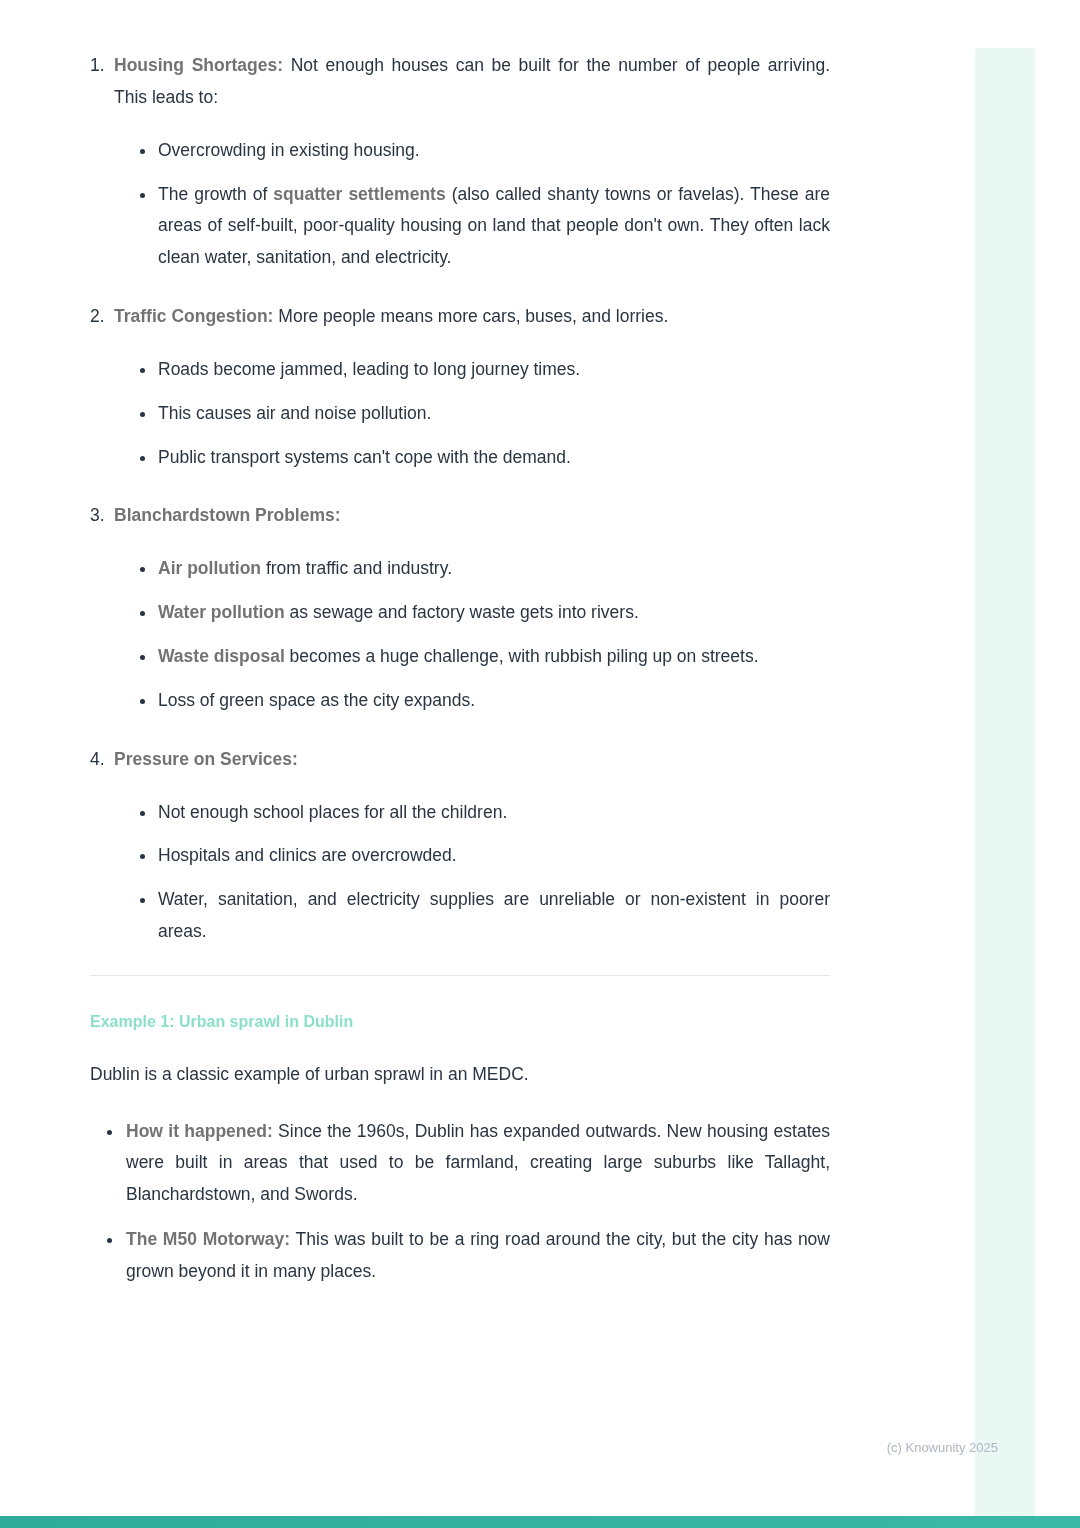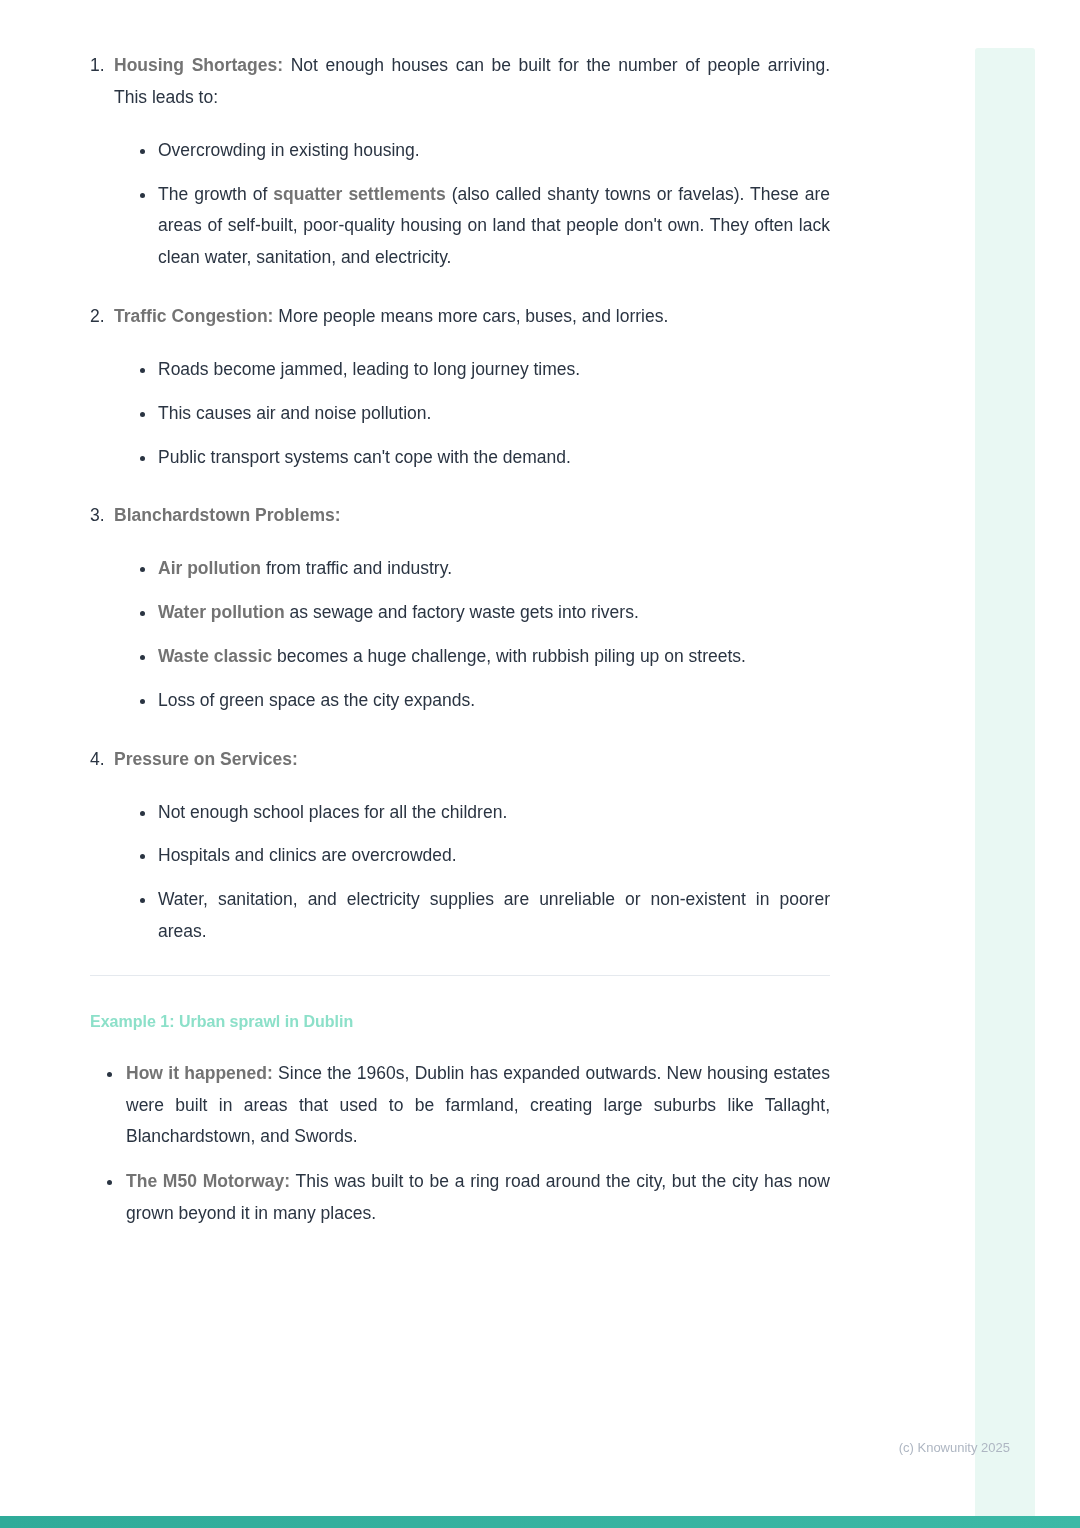--- a/index.html
+++ b/index.html
@@ -73,21 +73,21 @@
   ul.top-bullets {
     list-style: disc outside;
     padding-left: 34px;
     margin-top: 25px;
   }
   ul.top-bullets > li { margin-bottom: 13px; text-align: justify; padding-left: 2px; }
   ul.top-bullets > li:last-child { margin-bottom: 0; }
   .footer-note {
     position: absolute;
     top: 1440px;
-    right: 70px;
+    right: 82px;
     font-size: 13px;
     color: #aeb6c2;
     z-index: 2;
   }
 </style>
 </head>
 <body>
 
 <div class="side-strip"></div>
 
@@ -119,21 +119,21 @@
     </li>
 
     <li class="item">
       <p class="item-head">
           <span class="num">3.</span>
           <span class="head-text"><strong>Blanchardstown Problems:</strong><span></span></span>
         </p>
       <ul class="bullets">
         <li><span></span><strong>Air pollution</strong><span> from traffic and industry.</span></li>
         <li><span></span><strong>Water pollution</strong><span> as sewage and factory waste gets into rivers.</span></li>
-        <li><span></span><strong>Waste classic</strong><span> becomes a huge challenge, with rubbish piling up on streets.</span></li>
+        <li><span></span><strong>Waste disposal</strong><span> becomes a huge challenge, with rubbish piling up on streets.</span></li>
         <li><span>Loss of green space as the city expands.</span><strong></strong><span></span></li>
       </ul>
     </li>
 
     <li class="item">
       <p class="item-head">
           <span class="num">4.</span>
           <span class="head-text"><strong>Pressure on Services:</strong><span></span></span>
         </p>
       <ul class="bullets">
@@ -143,20 +143,21 @@
       </ul>
     </li>
 
   </ol>
 
   <hr class="divider">
 
 
   <h2 class="example-subheading">Example 1: Urban sprawl in Dublin</h2>
 
+  <p class="intro">Dublin is a classic example of urban sprawl in an MEDC.</p>
 
   <ul class="top-bullets">
     <li><span></span><strong>How it happened:</strong><span> Since the 1960s, Dublin has expanded outwards. New housing estates were built in areas that used to be farmland, creating large suburbs like Tallaght, Blanchardstown, and Swords.</span></li>
     <li><span></span><strong>The M50 Motorway:</strong><span> This was built to be a ring road around the city, but the city has now grown beyond it in many places.</span></li>
   </ul>
 
 </main>
 
 <div class="footer-note">(c) Knowunity 2025</div>
 

